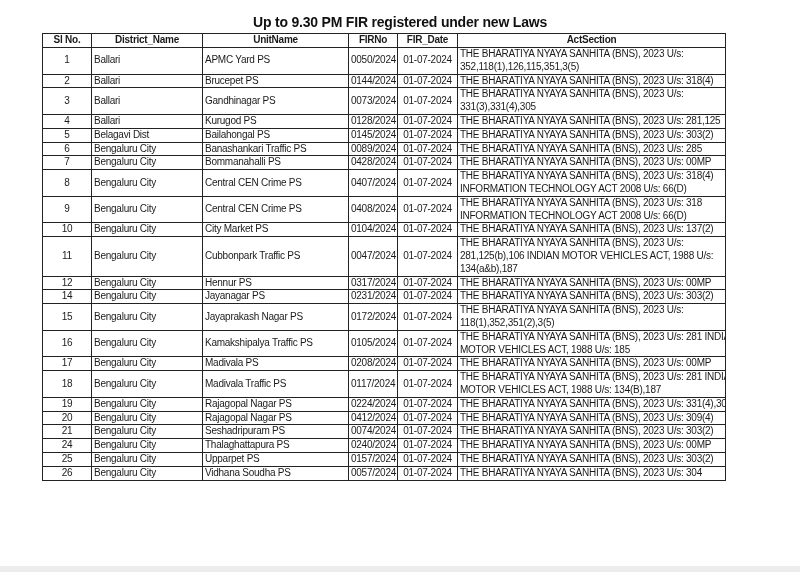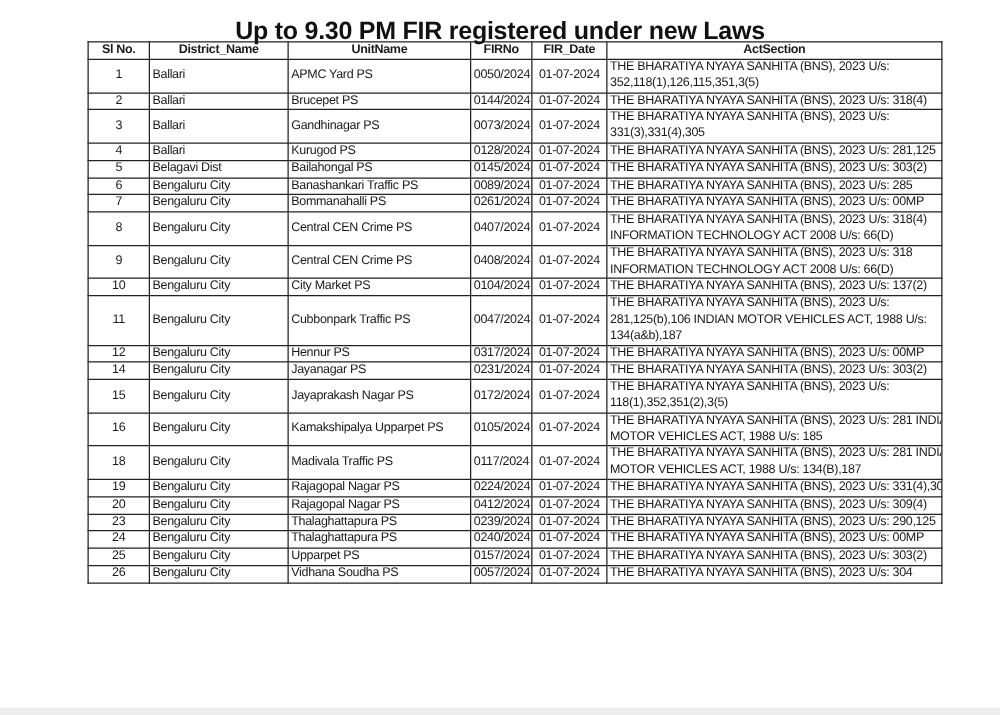--- a/index.html
+++ b/index.html
@@ -2,24 +2,24 @@
 <html><head>
 <meta charset="utf-8">
 <style>
   html, body { margin: 0; padding: 0; }
   body {
     width: 800px; height: 572px; background: #ffffff; position: relative; overflow: hidden;
     font-family: "Liberation Sans", sans-serif; color: #1a1a1a;
   }
   .title {
     position: absolute; left: 0; top: 14px; width: 800px; text-align: center;
-    font-size: 20px; font-weight: bold; letter-spacing: -0.2px; color: #111;
+    font-size: 14px; font-weight: bold; letter-spacing: -0.2px; color: #111;
   }
   table.fir {
-    position: absolute; left: 70px; top: 33px; width: 683px;
+    position: absolute; left: 42px; top: 33px; width: 683px;
     border-collapse: collapse; table-layout: fixed;
     font-size: 10px; letter-spacing: -0.25px;
   }
   table.fir th, table.fir td {
     border: 1px solid #222; padding: 0 2px; vertical-align: middle;
     line-height: 12.8px; overflow: hidden; white-space: nowrap;
   }
   table.fir th { font-weight: bold; text-align: center; height: 13px; font-size: 10px; }
   td.c-sl { text-align: center; }
   td.c-date { text-align: center; }
@@ -114,21 +114,21 @@
         <td class="c-fir">0089/2024</td>
         <td class="c-date">01-07-2024</td>
         <td class="c-act">
           <span class="act-line">THE BHARATIYA NYAYA SANHITA (BNS), 2023 U/s: 285</span>
         </td>
       </tr>
       <tr>
         <td class="c-sl">7</td>
         <td class="c-district">Bengaluru City</td>
         <td class="c-unit">Bommanahalli PS</td>
-        <td class="c-fir">0261/2024</td>
+        <td class="c-fir">0428/2024</td>
         <td class="c-date">01-07-2024</td>
         <td class="c-act">
           <span class="act-line">THE BHARATIYA NYAYA SANHITA (BNS), 2023 U/s: 00MP</span>
         </td>
       </tr>
       <tr>
         <td class="c-sl">8</td>
         <td class="c-district">Bengaluru City</td>
         <td class="c-unit">Central CEN Crime PS</td>
         <td class="c-fir">0407/2024</td>
@@ -198,29 +198,39 @@
         <td class="c-fir">0172/2024</td>
         <td class="c-date">01-07-2024</td>
         <td class="c-act">
           <span class="act-line">THE BHARATIYA NYAYA SANHITA (BNS), 2023 U/s:</span>
           <span class="act-line">118(1),352,351(2),3(5)</span>
         </td>
       </tr>
       <tr>
         <td class="c-sl">16</td>
         <td class="c-district">Bengaluru City</td>
-        <td class="c-unit">Kamakshipalya Upparpet PS</td>
+        <td class="c-unit">Kamakshipalya Traffic PS</td>
         <td class="c-fir">0105/2024</td>
         <td class="c-date">01-07-2024</td>
         <td class="c-act">
           <span class="act-line">THE BHARATIYA NYAYA SANHITA (BNS), 2023 U/s: 281 INDIAN</span>
           <span class="act-line">MOTOR VEHICLES ACT, 1988 U/s: 185</span>
         </td>
       </tr>
       <tr>
+        <td class="c-sl">17</td>
+        <td class="c-district">Bengaluru City</td>
+        <td class="c-unit">Madivala PS</td>
+        <td class="c-fir">0208/2024</td>
+        <td class="c-date">01-07-2024</td>
+        <td class="c-act">
+          <span class="act-line">THE BHARATIYA NYAYA SANHITA (BNS), 2023 U/s: 00MP</span>
+        </td>
+      </tr>
+      <tr>
         <td class="c-sl">18</td>
         <td class="c-district">Bengaluru City</td>
         <td class="c-unit">Madivala Traffic PS</td>
         <td class="c-fir">0117/2024</td>
         <td class="c-date">01-07-2024</td>
         <td class="c-act">
           <span class="act-line">THE BHARATIYA NYAYA SANHITA (BNS), 2023 U/s: 281 INDIAN</span>
           <span class="act-line">MOTOR VEHICLES ACT, 1988 U/s: 134(B),187</span>
         </td>
       </tr>
@@ -238,27 +248,27 @@
         <td class="c-sl">20</td>
         <td class="c-district">Bengaluru City</td>
         <td class="c-unit">Rajagopal Nagar PS</td>
         <td class="c-fir">0412/2024</td>
         <td class="c-date">01-07-2024</td>
         <td class="c-act">
           <span class="act-line">THE BHARATIYA NYAYA SANHITA (BNS), 2023 U/s: 309(4)</span>
         </td>
       </tr>
       <tr>
-        <td class="c-sl">23</td>
-        <td class="c-district">Bengaluru City</td>
-        <td class="c-unit">Thalaghattapura PS</td>
-        <td class="c-fir">0239/2024</td>
-        <td class="c-date">01-07-2024</td>
-        <td class="c-act">
-          <span class="act-line">THE BHARATIYA NYAYA SANHITA (BNS), 2023 U/s: 290,125</span>
+        <td class="c-sl">21</td>
+        <td class="c-district">Bengaluru City</td>
+        <td class="c-unit">Seshadripuram PS</td>
+        <td class="c-fir">0074/2024</td>
+        <td class="c-date">01-07-2024</td>
+        <td class="c-act">
+          <span class="act-line">THE BHARATIYA NYAYA SANHITA (BNS), 2023 U/s: 303(2)</span>
         </td>
       </tr>
       <tr>
         <td class="c-sl">24</td>
         <td class="c-district">Bengaluru City</td>
         <td class="c-unit">Thalaghattapura PS</td>
         <td class="c-fir">0240/2024</td>
         <td class="c-date">01-07-2024</td>
         <td class="c-act">
           <span class="act-line">THE BHARATIYA NYAYA SANHITA (BNS), 2023 U/s: 00MP</span>

